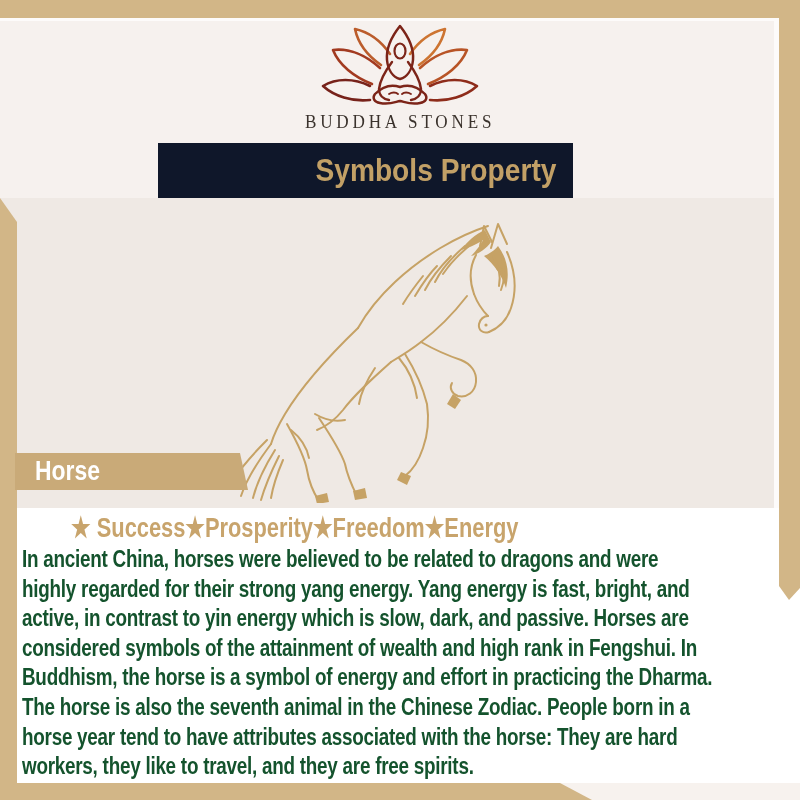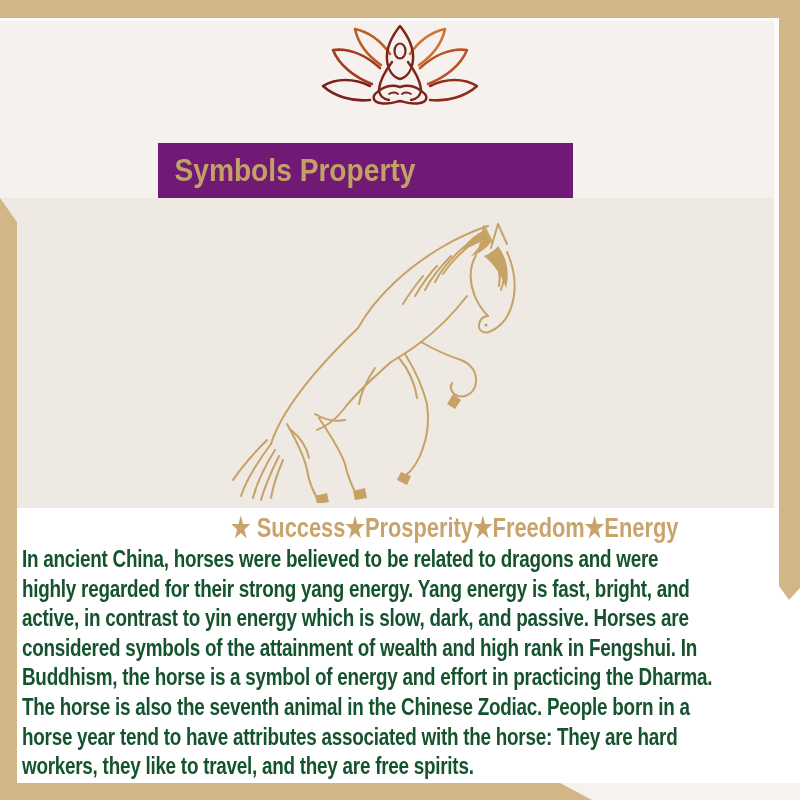--- a/index.html
+++ b/index.html
@@ -25,36 +25,36 @@
       clip-path:polygon(0 0,560px 0,592px 17px,0 17px);}
 
   
   .logo{left:320px;top:22px;width:160px;height:88px;}
   .brand-name{left:0;top:112px;width:800px;text-align:center;
       font-family:"Liberation Serif",serif;font-size:18px;color:#3a322c;}
   .brand-name span{display:inline-block;letter-spacing:4px;transform:scaleX(.95);
       transform-origin:center;white-space:nowrap;}
 
   
-  .title-band{left:158px;top:143px;width:415px;height:55px;background:#701a75;
-      text-align:left;line-height:55px;}
+  .title-band{left:158px;top:143px;width:415px;height:55px;background:#0f172a;
+      text-align:right;line-height:55px;}
   .title-text{display:inline-block;font-size:32px;font-weight:bold;color:#c2a066;
       transform:scaleX(.88);transform-origin:center;white-space:nowrap;}
 
   
   .horse{left:195px;top:208px;width:410px;height:295px;}
 
   
   .horse-banner{left:15px;top:453px;width:233px;height:37px;background:#c9aa78;
       clip-path:polygon(0 0,225px 0,233px 37px,0 37px);line-height:37px;}
   .banner-text{display:inline-block;margin-left:20px;font-size:27px;font-weight:bold;
       color:#ffffff;transform:scaleX(.85);transform-origin:left;white-space:nowrap;}
 
   
-  .traits-heading{left:17px;top:511px;width:724px;text-align:right;line-height:34px;}
+  .traits-heading{left:8px;top:511px;width:724px;text-align:left;line-height:34px;}
   .traits-text{display:inline-block;font-size:28px;font-weight:bold;color:#c8a46c;
       transform:scaleX(.78);transform-origin:center;white-space:nowrap;}
 
   
   .description{left:22px;top:545px;width:760px;color:#14532d;font-weight:bold;}
   .description .line{height:29.6px;line-height:29.6px;font-size:23px;
       letter-spacing:-.3px;white-space:nowrap;transform:scaleX(.82);
       transform-origin:left;}
 </style>
 </head>
@@ -82,20 +82,23 @@
     <path d="M50,64 C34,56 16,56 3,64 C14,74 32,80 50,78" stroke="#77221a" stroke-width="2.6"></path>
     <path d="M110,64 C126,56 144,56 157,64 C146,74 128,80 110,78" stroke="#8e2c1a" stroke-width="2.6"></path>
     <path d="M80,4 C72,14 66,26 67,38 C68,48 73,55 80,57 C87,55 92,48 93,38 C94,26 88,14 80,4 Z" stroke="#7c2418" stroke-width="2.5"></path>
     <ellipse cx="80" cy="29" rx="5.5" ry="7.5" stroke="#7c2418" stroke-width="2.2"></ellipse>
     <path d="M72,40 C66,48 60,58 59,67 C59,73 63,77 69,78" stroke="#7c2418" stroke-width="2.4"></path>
     <path d="M88,40 C94,48 100,58 101,67 C101,73 97,77 91,78" stroke="#7c2418" stroke-width="2.4"></path>
     <path d="M55,72 C62,65 71,62 80,65 C89,62 98,65 105,72 C108,76 106,80 100,81 C91,83 85,80 80,79 C75,80 69,83 60,81 C54,80 52,76 55,72 Z" stroke="#7c2418" stroke-width="2.4"></path>
     <path d="M69,72 C72,70 76,70 78,72 M82,72 C84,70 88,70 91,72" stroke="#7c2418" stroke-width="1.8"></path>
   </svg>
 
+  <div class="abs brand-name">
+    <span>BUDDHA STONES</span>
+  </div>
 
   <div class="abs title-band">
     <span class="title-text">Symbols Property</span>
   </div>
 
   <svg class="abs horse" viewBox="0 0 410 295" fill="none" stroke="#c6a265" stroke-width="2" stroke-linecap="round" stroke-linejoin="round">
 
     <path d="M293,18 C262,28 228,48 200,74 C185,88 172,104 163,120"></path>
     <path d="M163,120 C136,146 108,176 90,206 C84,216 79,226 76,236"></path>
 
@@ -139,20 +142,23 @@
     <path d="M124,210 C136,228 146,244 150,256 C152,266 156,276 162,288"></path>
     <path d="M158,283 L170,280 L172,290 L160,292 Z" fill="#c6a265" stroke="none"></path>
 
     <path d="M226,134 C240,142 254,148 266,152 C276,156 282,164 281,174 C280,184 272,190 263,188 C257,186 254,180 257,175"></path>
     <path d="M258,186 L252,196 L260,201 L266,192 Z" fill="#c6a265" stroke="none"></path>
 
     <path d="M210,146 C220,162 228,180 232,196 C234,210 233,226 228,240 C224,252 218,262 210,268"></path>
     <path d="M206,264 L216,268 L212,277 L202,272 Z" fill="#c6a265" stroke="none"></path>
   </svg>
 
+  <div class="abs horse-banner">
+    <span class="banner-text">Horse</span>
+  </div>
 
   <div class="abs traits-heading">
     <span class="traits-text">★ Success★Prosperity★Freedom★Energy</span>
   </div>
 
   <div class="abs description">
     <div class="line">In ancient China, horses were believed to be related to dragons and were</div>
     <div class="line">highly regarded for their strong yang energy. Yang energy is fast, bright, and</div>
     <div class="line">active, in contrast to yin energy which is slow, dark, and passive. Horses are</div>
     <div class="line">considered symbols of the attainment of wealth and high rank in Fengshui. In</div>

